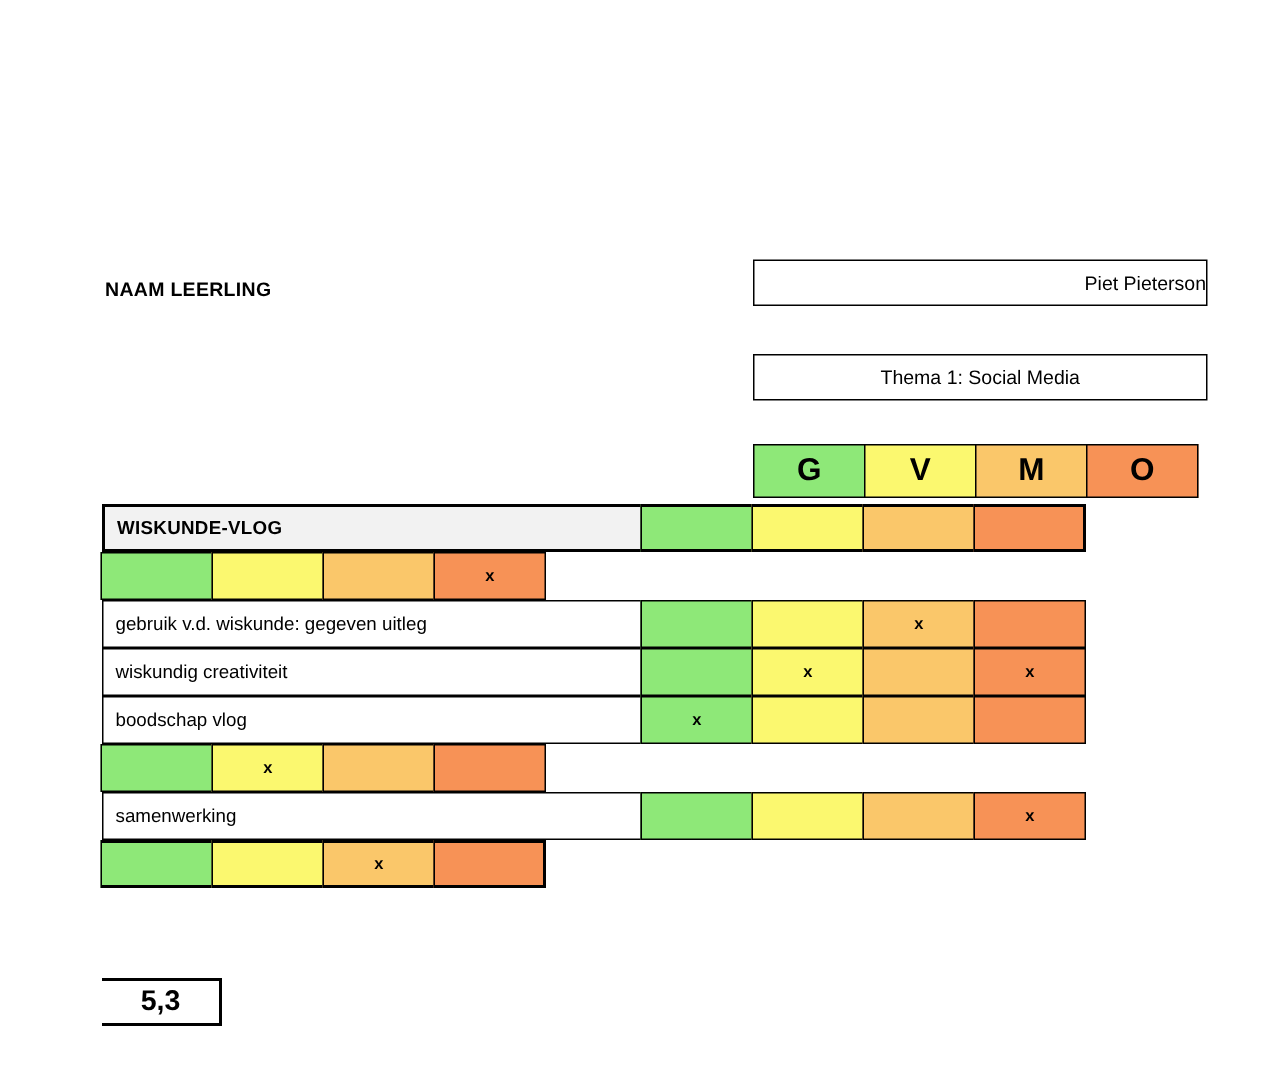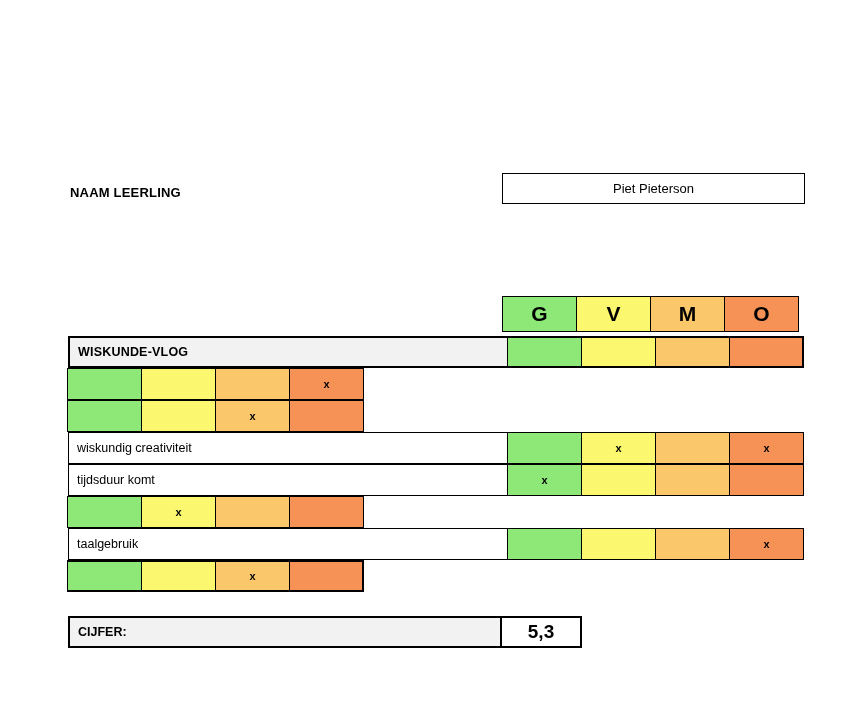--- a/index.html
+++ b/index.html
@@ -36,21 +36,21 @@
   .name-box {
     position: absolute;
     left: 502px;
     top: 173px;
     width: 303px;
     height: 31px;
     border: 1px solid #000000;
     background: #ffffff;
     display: flex;
     align-items: center;
-    justify-content: center;
+    justify-content: flex-end;
     font-size: 13px;
     box-sizing: border-box;
   }
   .theme-box {
     position: absolute;
     left: 502px;
     top: 236px;
     width: 303px;
     height: 31px;
     border: 1px solid #000000;
@@ -91,21 +91,21 @@
   .hdr-cell:first-child { margin-left: 0; }
 
   .row {
     position: absolute;
     left: 0;
     display: flex;
     width: 737px;
     height: 32px;
   }
   .row .label-cell {
-    width: 440px;
+    width: 360px;
     height: 32px;
     box-sizing: border-box;
     border: 1px solid #000000;
     display: flex;
     align-items: center;
     padding-left: 8px;
     font-size: 12.5px;
     background: #ffffff;
   }
   .row.section .label-cell {
@@ -162,33 +162,37 @@
     height: 32px;
     box-sizing: border-box;
     border: 2px solid #000000;
     border-left: none;
     background: #ffffff;
     display: flex;
     align-items: center;
     justify-content: center;
     font-size: 19px;
     font-weight: bold;
+    margin-top: 36px;
   }
 </style>
 </head>
 <body>
 
 <div class="sheet">
 
   <div class="naam-label">NAAM LEERLING</div>
 
   <div class="name-box">
     <span>Piet Pieterson</span>
   </div>
 
+  <div class="theme-box">
+    <span>Thema 1: Social Media</span>
+  </div>
 
   <div class="grid">
     <div class="hdr-row" id="hdr-row">
         <div class="hdr-cell" style="background: rgb(142, 232, 120);">G</div>
         <div class="hdr-cell" style="background: rgb(251, 248, 111);">V</div>
         <div class="hdr-cell" style="background: rgb(250, 199, 106);">M</div>
         <div class="hdr-cell" style="background: rgb(247, 146, 86);">O</div>
       </div>
     <div id="rows-container">
         <div class="row section" style="top: 40px;">
@@ -198,59 +202,59 @@
           <div class="mark-cell" style="background: rgb(250, 199, 106);"></div>
           <div class="mark-cell last" style="background: rgb(247, 146, 86);"></div>
         </div>
         <div class="row" style="top: 72px;">
           <div class="mark-cell" style="background: rgb(142, 232, 120);"></div>
           <div class="mark-cell" style="background: rgb(251, 248, 111);"></div>
           <div class="mark-cell" style="background: rgb(250, 199, 106);"></div>
           <div class="mark-cell last" style="background: rgb(247, 146, 86);">x</div>
         </div>
         <div class="row" style="top: 104px;">
+          <div class="label-cell">gebruik v.d. wiskunde: gegeven uitleg</div>
           <div class="mark-cell" style="background: rgb(142, 232, 120);"></div>
           <div class="mark-cell" style="background: rgb(251, 248, 111);"></div>
           <div class="mark-cell" style="background: rgb(250, 199, 106);">x</div>
           <div class="mark-cell last" style="background: rgb(247, 146, 86);"></div>
         </div>
         <div class="row" style="top: 136px;">
           <div class="label-cell">wiskundig creativiteit</div>
           <div class="mark-cell" style="background: rgb(142, 232, 120);"></div>
           <div class="mark-cell" style="background: rgb(251, 248, 111);">x</div>
           <div class="mark-cell" style="background: rgb(250, 199, 106);"></div>
           <div class="mark-cell last" style="background: rgb(247, 146, 86);">x</div>
         </div>
         <div class="row" style="top: 168px;">
-          <div class="label-cell">tijdsduur komt</div>
+          <div class="label-cell">boodschap vlog</div>
           <div class="mark-cell" style="background: rgb(142, 232, 120);">x</div>
           <div class="mark-cell" style="background: rgb(251, 248, 111);"></div>
           <div class="mark-cell" style="background: rgb(250, 199, 106);"></div>
           <div class="mark-cell last" style="background: rgb(247, 146, 86);"></div>
         </div>
         <div class="row" style="top: 200px;">
           <div class="mark-cell" style="background: rgb(142, 232, 120);"></div>
           <div class="mark-cell" style="background: rgb(251, 248, 111);">x</div>
           <div class="mark-cell" style="background: rgb(250, 199, 106);"></div>
           <div class="mark-cell last" style="background: rgb(247, 146, 86);"></div>
         </div>
         <div class="row" style="top: 232px;">
-          <div class="label-cell">taalgebruik</div>
+          <div class="label-cell">samenwerking</div>
           <div class="mark-cell" style="background: rgb(142, 232, 120);"></div>
           <div class="mark-cell" style="background: rgb(251, 248, 111);"></div>
           <div class="mark-cell" style="background: rgb(250, 199, 106);"></div>
           <div class="mark-cell last" style="background: rgb(247, 146, 86);">x</div>
         </div>
         <div class="row section" style="top: 264px;">
           <div class="mark-cell" style="background: rgb(142, 232, 120);"></div>
           <div class="mark-cell" style="background: rgb(251, 248, 111);"></div>
           <div class="mark-cell" style="background: rgb(250, 199, 106);">x</div>
           <div class="mark-cell last" style="background: rgb(247, 146, 86);"></div>
         </div>
       </div>
   </div>
 
   <div class="cijfer-row">
-    <div class="cijfer-label">CIJFER:</div>
     <div class="cijfer-value">5,3</div>
   </div>
 
 </div>
 
 </body></html>

